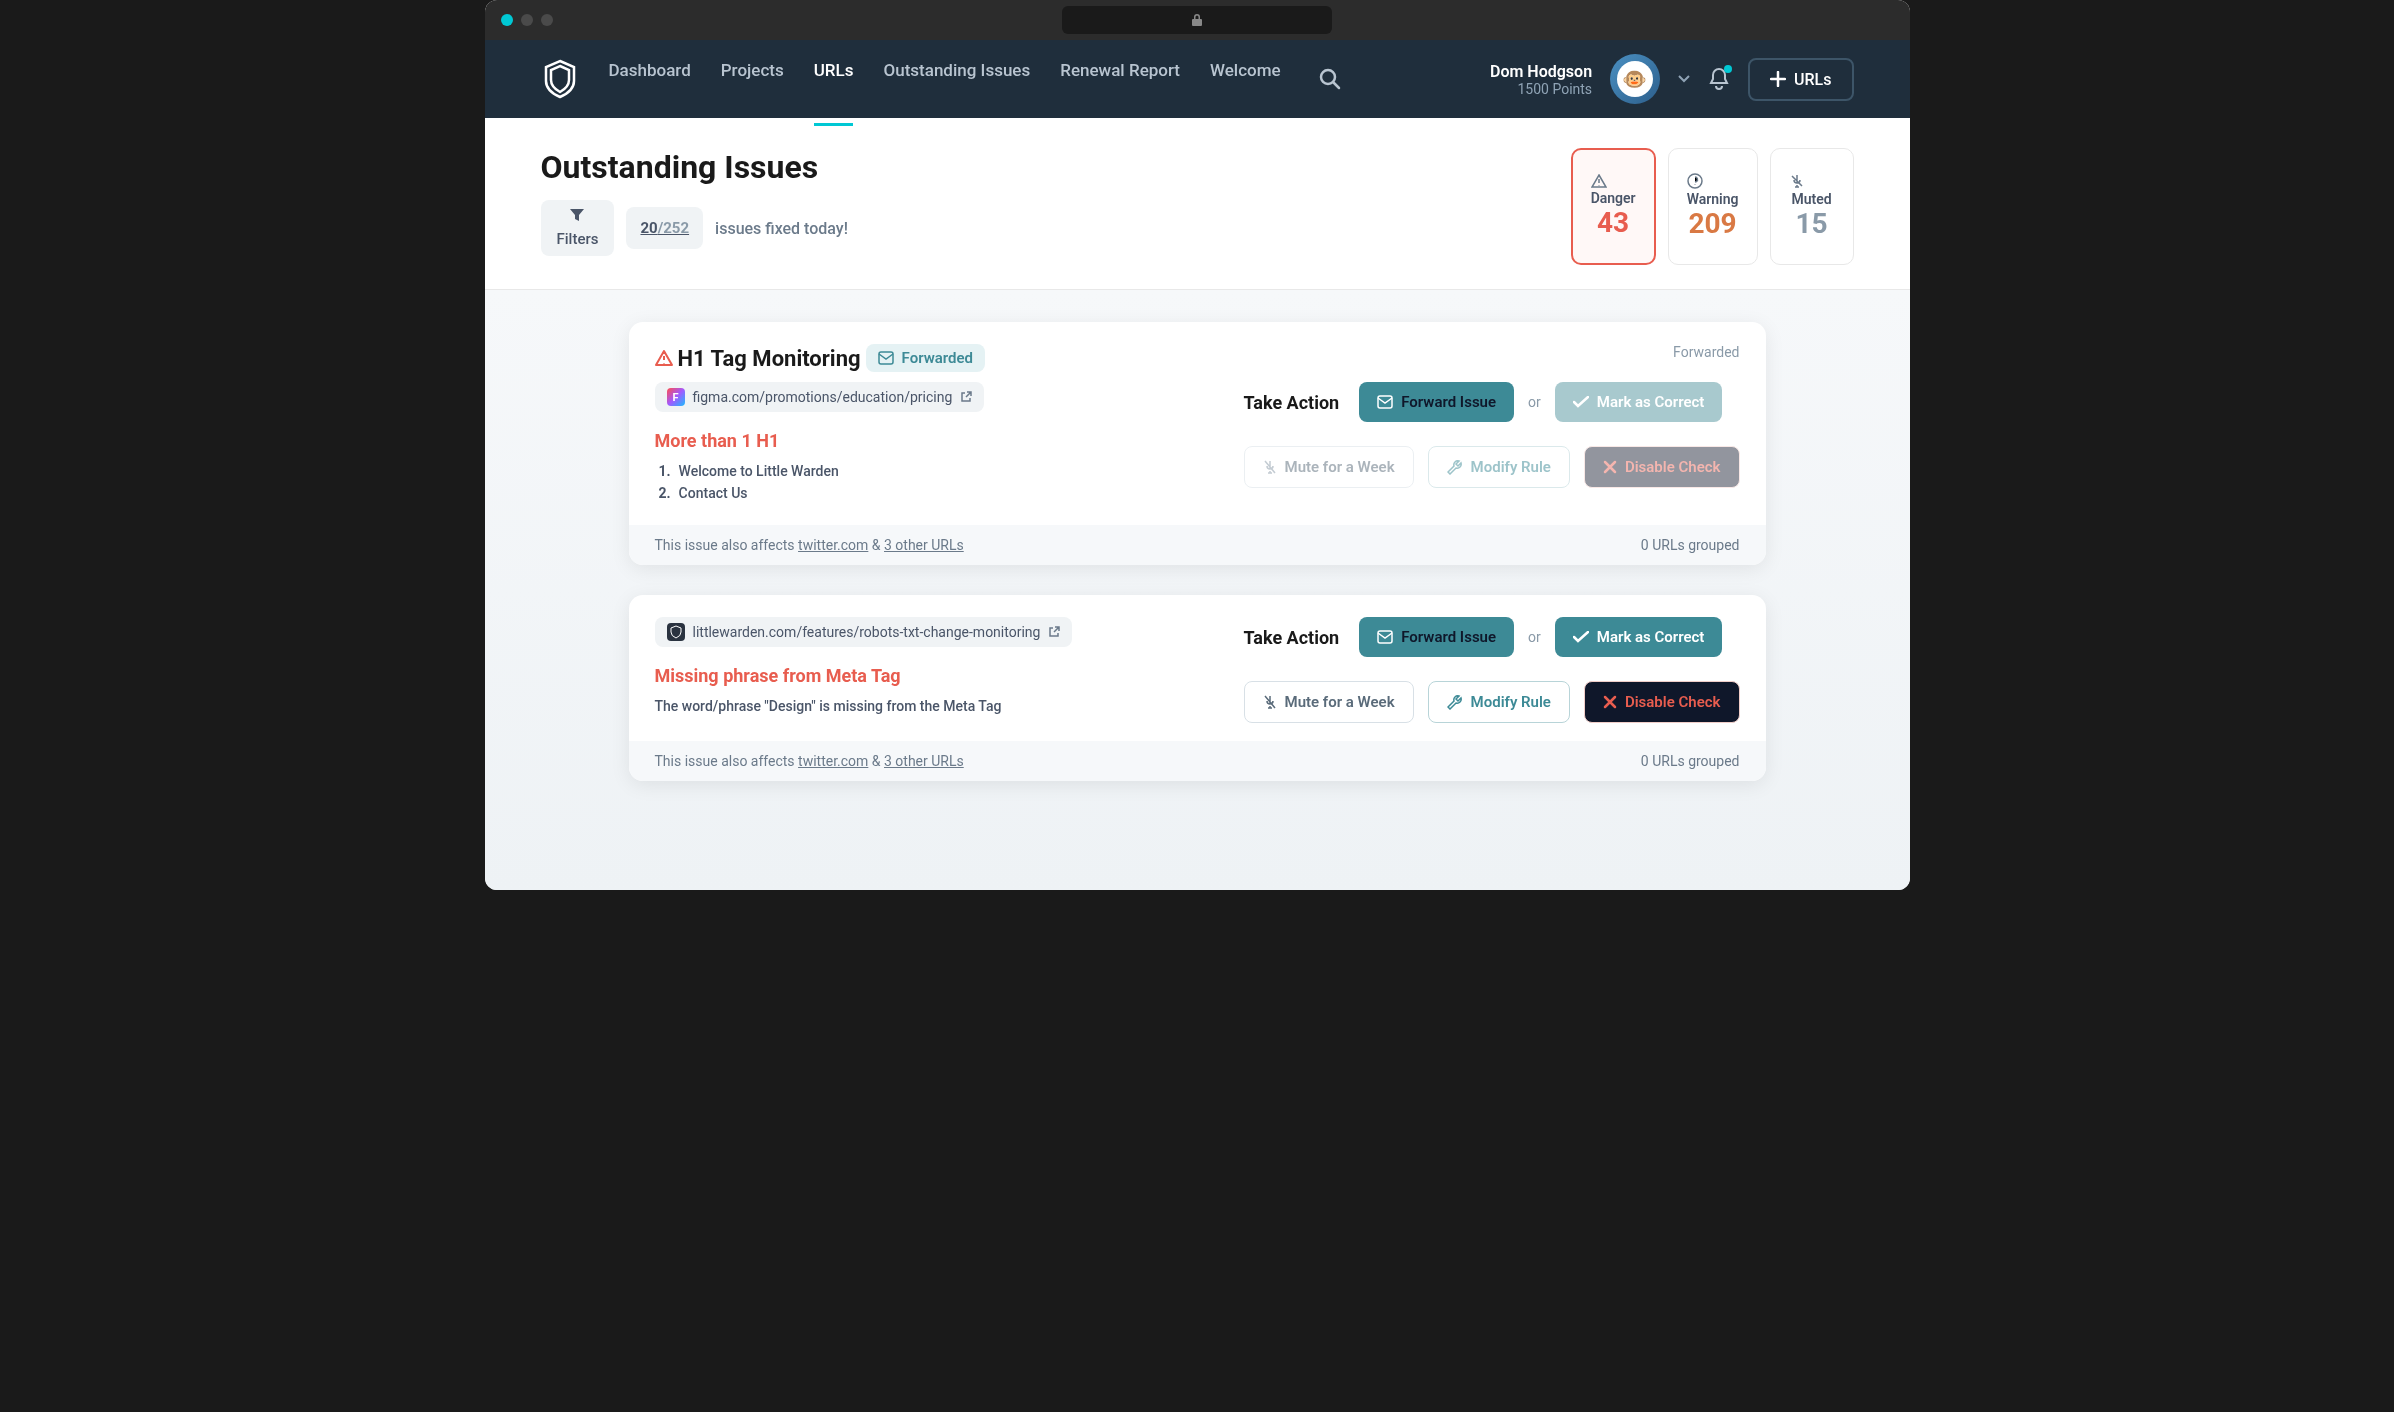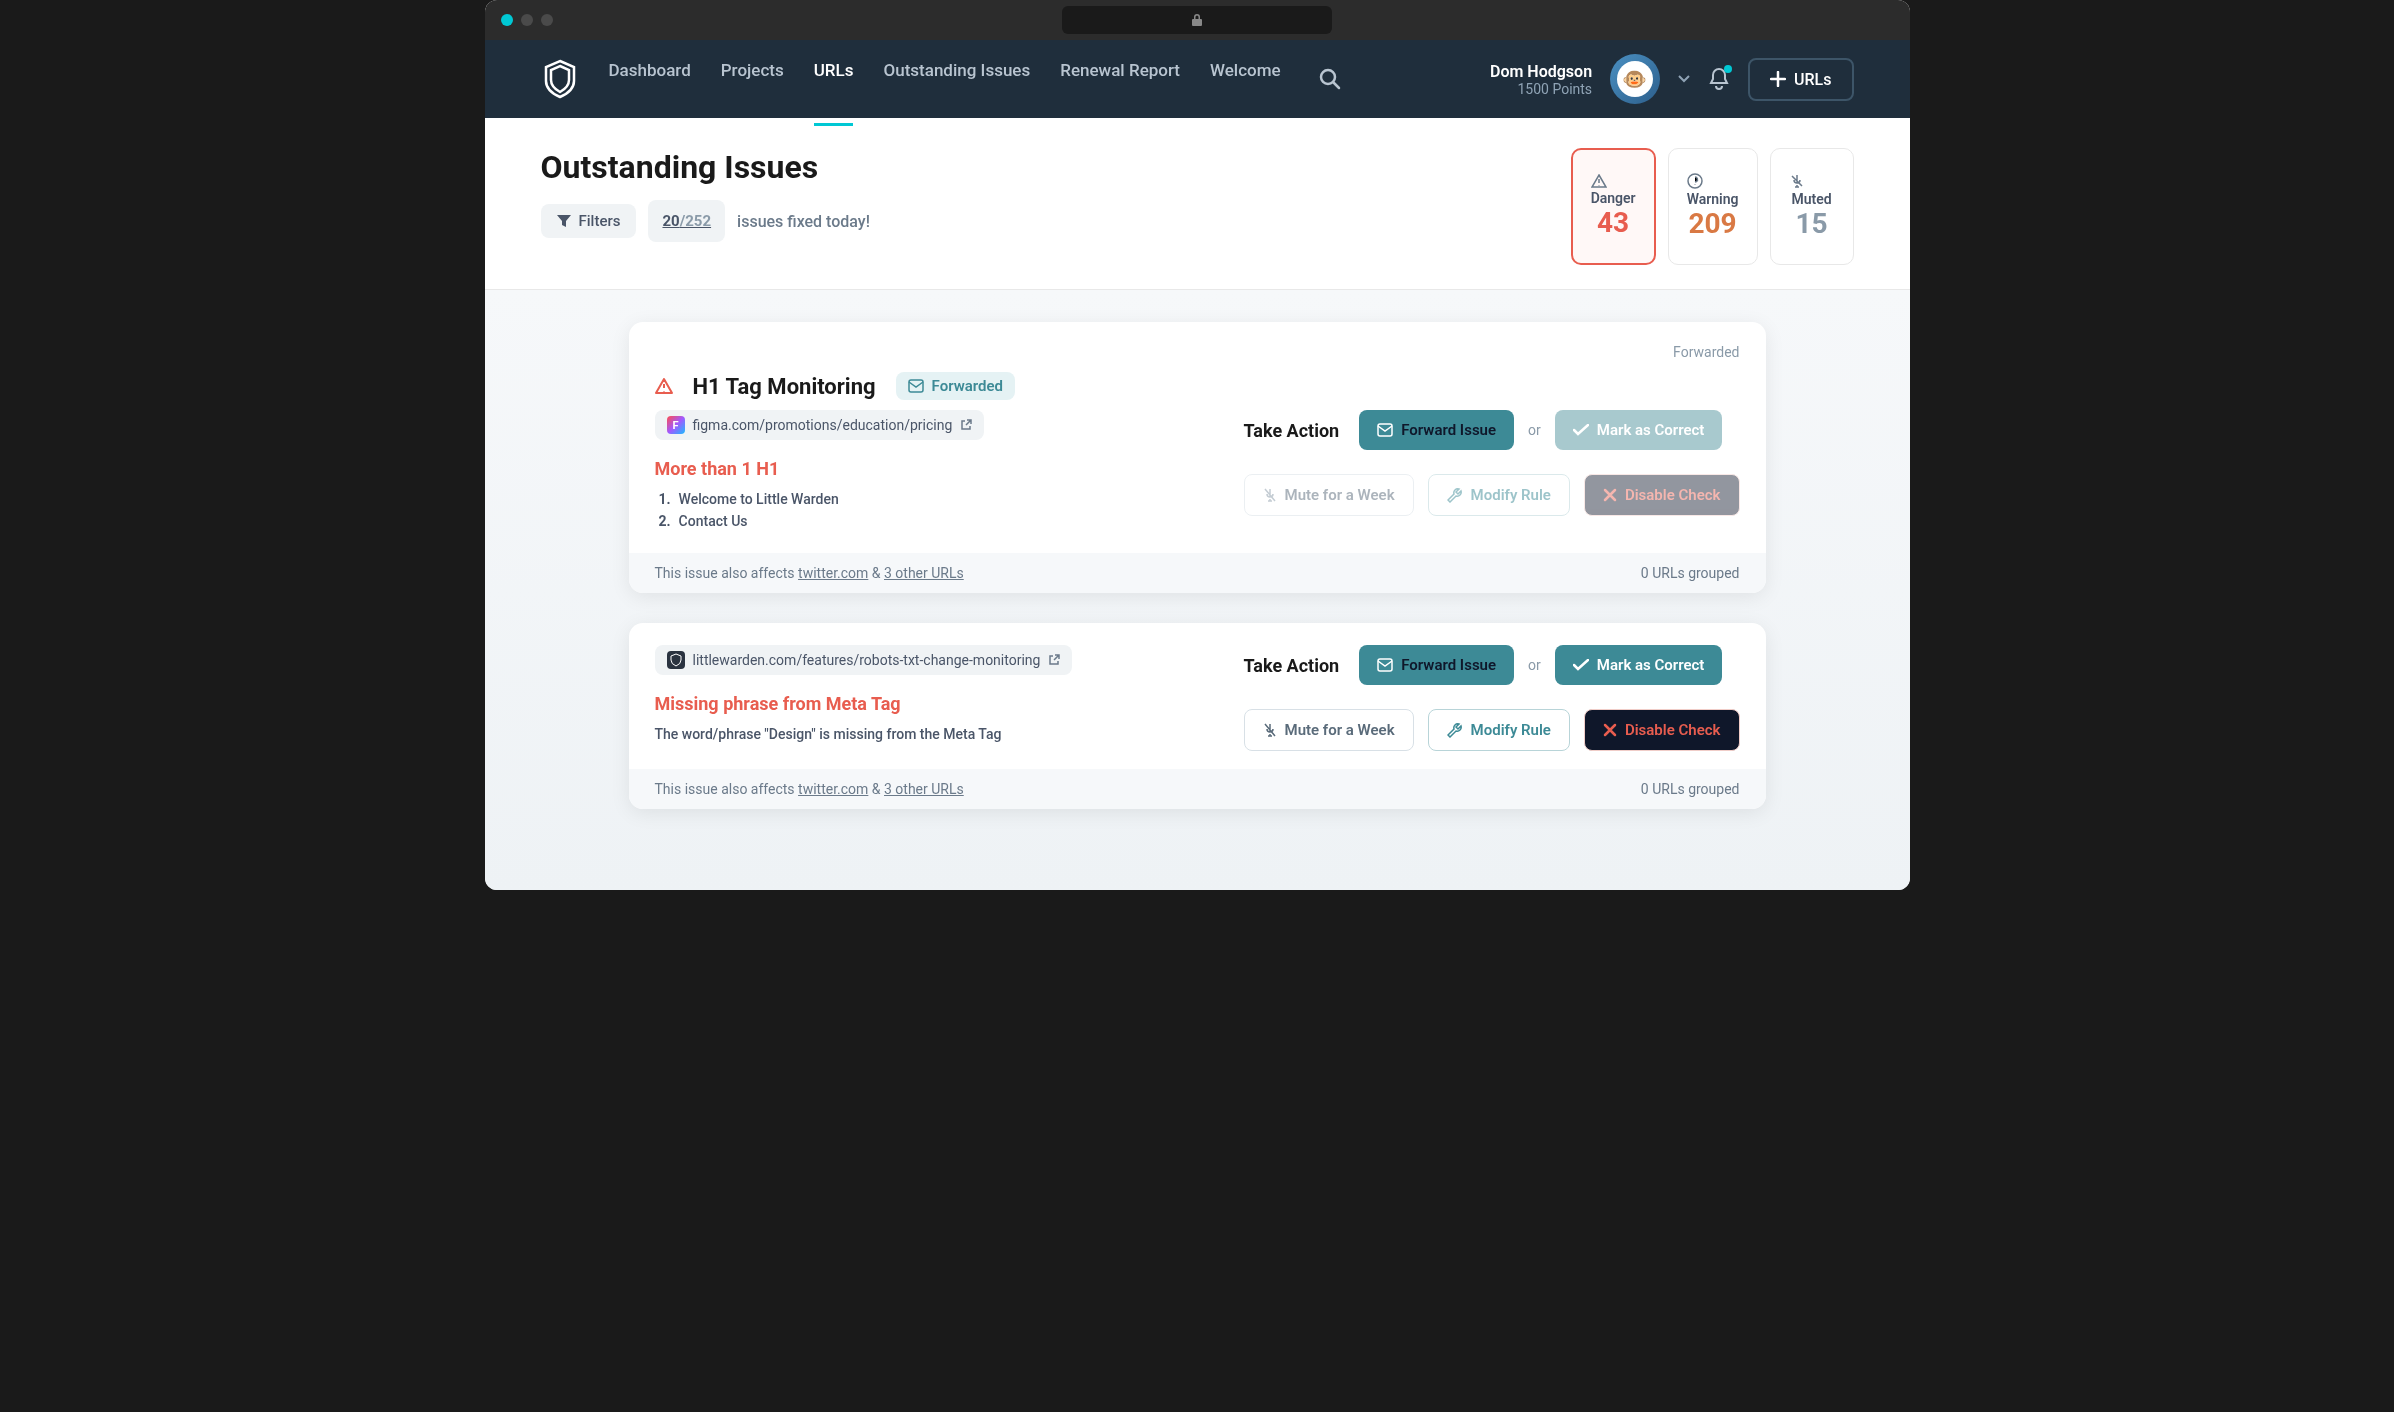--- a/index.html
+++ b/index.html
@@ -29,41 +29,41 @@
 .avatar { width: 50px; height: 50px; border-radius: 50%; background: linear-gradient(135deg, #4a90c2, #2d5f8c); display: flex; align-items: center; justify-content: center; position: relative; }
 .avatar-inner { width: 36px; height: 36px; border-radius: 50%; background: #fff; display:flex;align-items:center;justify-content:center;font-size:20px;}
 .chevron { color: #8fa3b5; }
 .bell { position: relative; }
 .bell-dot { position: absolute; top: -2px; right: -2px; width: 8px; height: 8px; border-radius: 50%; background: #00C8D4; }
 .urls-btn { border: 2px solid #3d5568; border-radius: 8px; padding: 10px 20px; display: flex; align-items: center; gap: 8px; color: #fff; font-size: 16px; font-weight: 500; cursor: pointer; }
 
 .page-header { background: #fff; padding: 30px 56px 24px; display: flex; justify-content: space-between; align-items: flex-start; border-bottom: 1px solid #e8e8e8; }
 .page-title { font-size: 32px; font-weight: 700; color: #1a1a1a; margin-bottom: 14px; }
 .header-controls { display: flex; gap: 12px; align-items: center; }
-.filters-btn { background: #f0f3f5; border-radius: 8px; padding: 8px 16px; display: flex; align-items: center; gap: 8px; color: #4a5568; font-size: 15px; font-weight: 500; cursor: pointer; }
+.filters-btn { background: #f0f3f5; border-radius: 8px; padding: 8px 16px; display: flex; align-items: center; gap: 8px; color: #4a5568; font-size: 15px; font-weight: 500; cursor: pointer; flex-direction: column; }
 .fixed-badge { background: #f0f3f5; border-radius: 8px; padding: 12px 14px; color: #4a5568; font-size: 15px; text-decoration: underline; }
 .fixed-count { font-weight: 700; }
 .fixed-label { color: #6b7a8a; font-weight: 500; }
 
 .stats { display: flex; gap: 12px; }
 .stat-card { border: 1px solid #e8e8e8; border-radius: 10px; padding: 24px 18px; text-align: center; min-width: 84px; }
 .stat-card.danger { border: 2px solid #E85D4F; background: #fff8f7; }
 .stat-label { font-size: 14px; font-weight: 600; color: #4a5568; }
 .stat-value { font-size: 28px; font-weight: 700; }
 .stat-card.danger .stat-value { color: #E85D4F; }
 .stat-card.warning .stat-value { color: #D97944; }
 .stat-card.muted .stat-value { color: #8a9aa8; }
 .stat-icon { margin-bottom: 2px; }
 
 .content { background: linear-gradient(to bottom, #f6f8fa, #eef2f5); padding: 32px 144px 40px; min-height: 600px; }
 
 .issue-card { background: #fff; border-radius: 14px; box-shadow: 0 4px 20px rgba(0,0,0,0.08); margin-bottom: 30px; overflow: hidden; }
 .card-body { padding: 22px 26px 18px; }
 .card-header { display: flex; justify-content: space-between; align-items: flex-start; margin-bottom: 10px; }
-.card-title-row { display: flex; align-items: center; gap: 20px; margin-top: 28px; }
+.card-title-row { display: flex; align-items: center; gap: 5px; }
 .alert-icon { color: #E85D4F; }
 .card-title { font-size: 22px; font-weight: 700; color: #1a1a1a; }
 .forwarded-badge { background: #e5f2f4; border-radius: 8px; padding: 5px 12px; display: flex; align-items: center; gap: 8px; color: #3D8A96; font-weight: 600; font-size: 15px; }
 .card-meta { color: #8a9aa8; font-size: 14px; display: flex; align-items: center; gap: 6px; }
 
 .url-chip { background: #f0f3f5; border-radius: 8px; padding: 6px 12px; display: inline-flex; align-items: center; gap: 8px; margin-bottom: 18px; }
 .url-favicon { width: 18px; height: 18px; border-radius: 4px; display:flex;align-items:center;justify-content:center;font-size:11px;font-weight:bold; }
 .url-text { color: #4a5568; font-size: 14px; }
 
 .issue-desc { color: #E85D4F; font-size: 18px; font-weight: 700; margin-bottom: 12px; }

